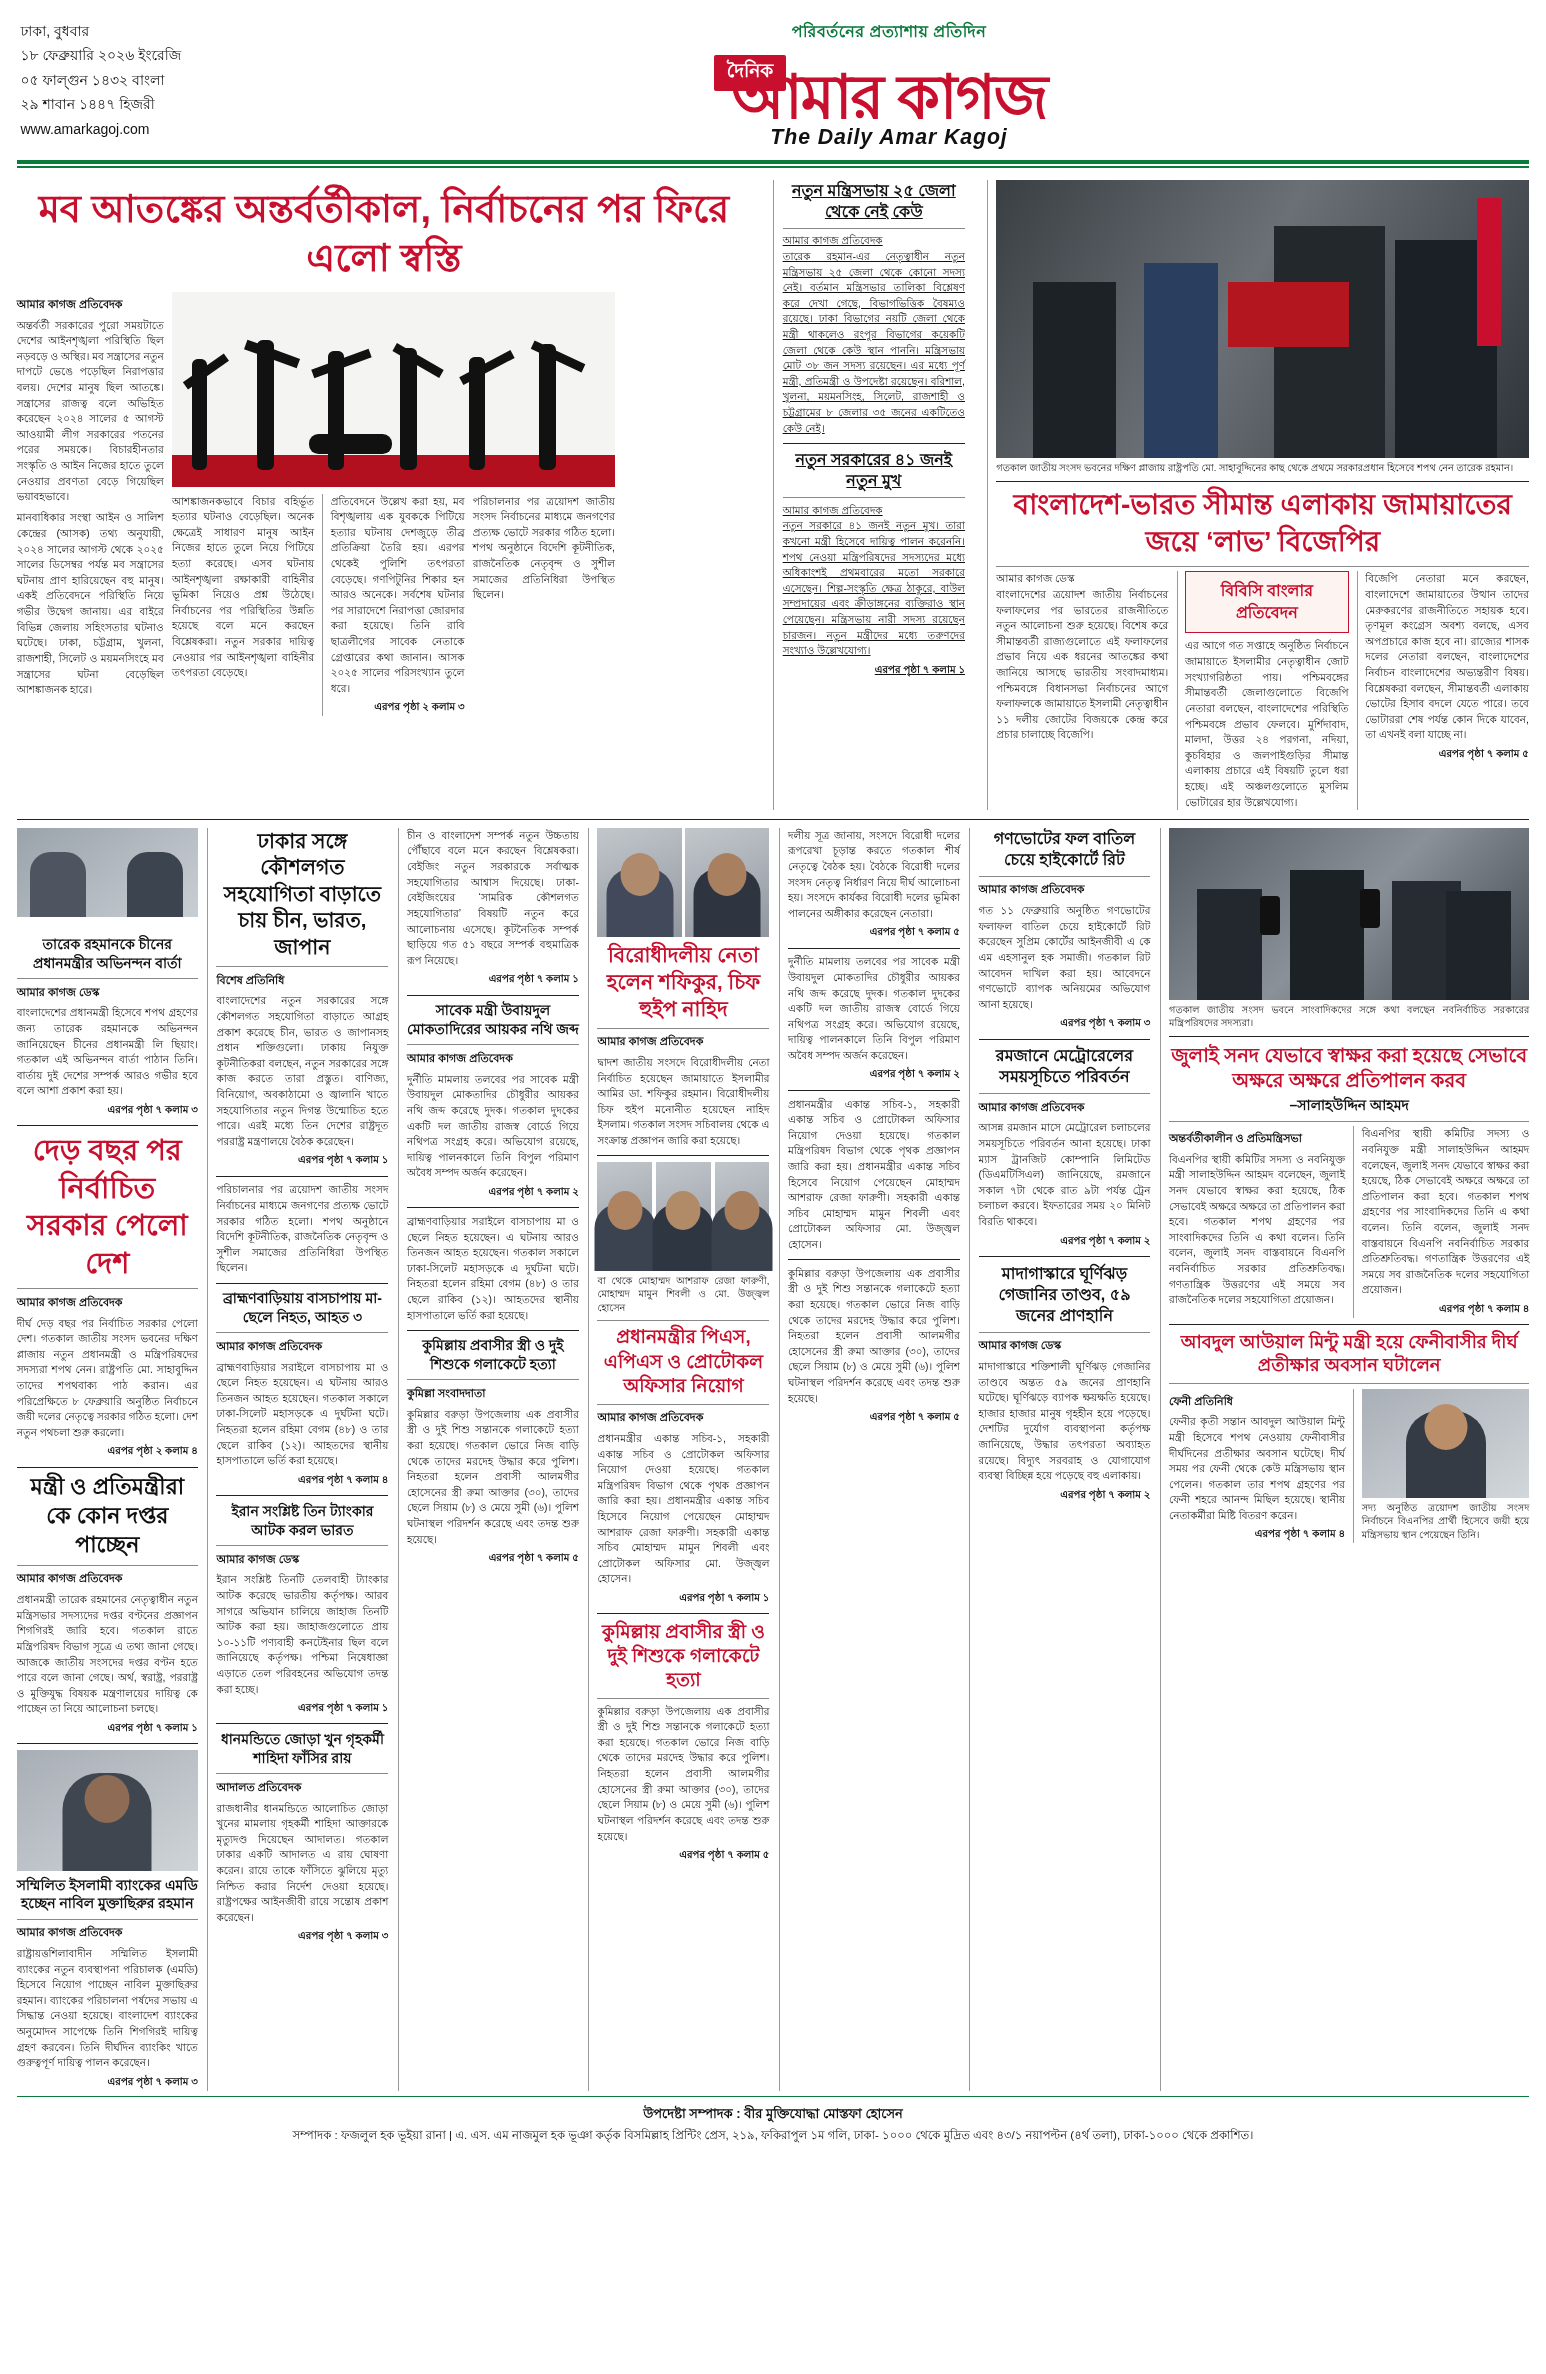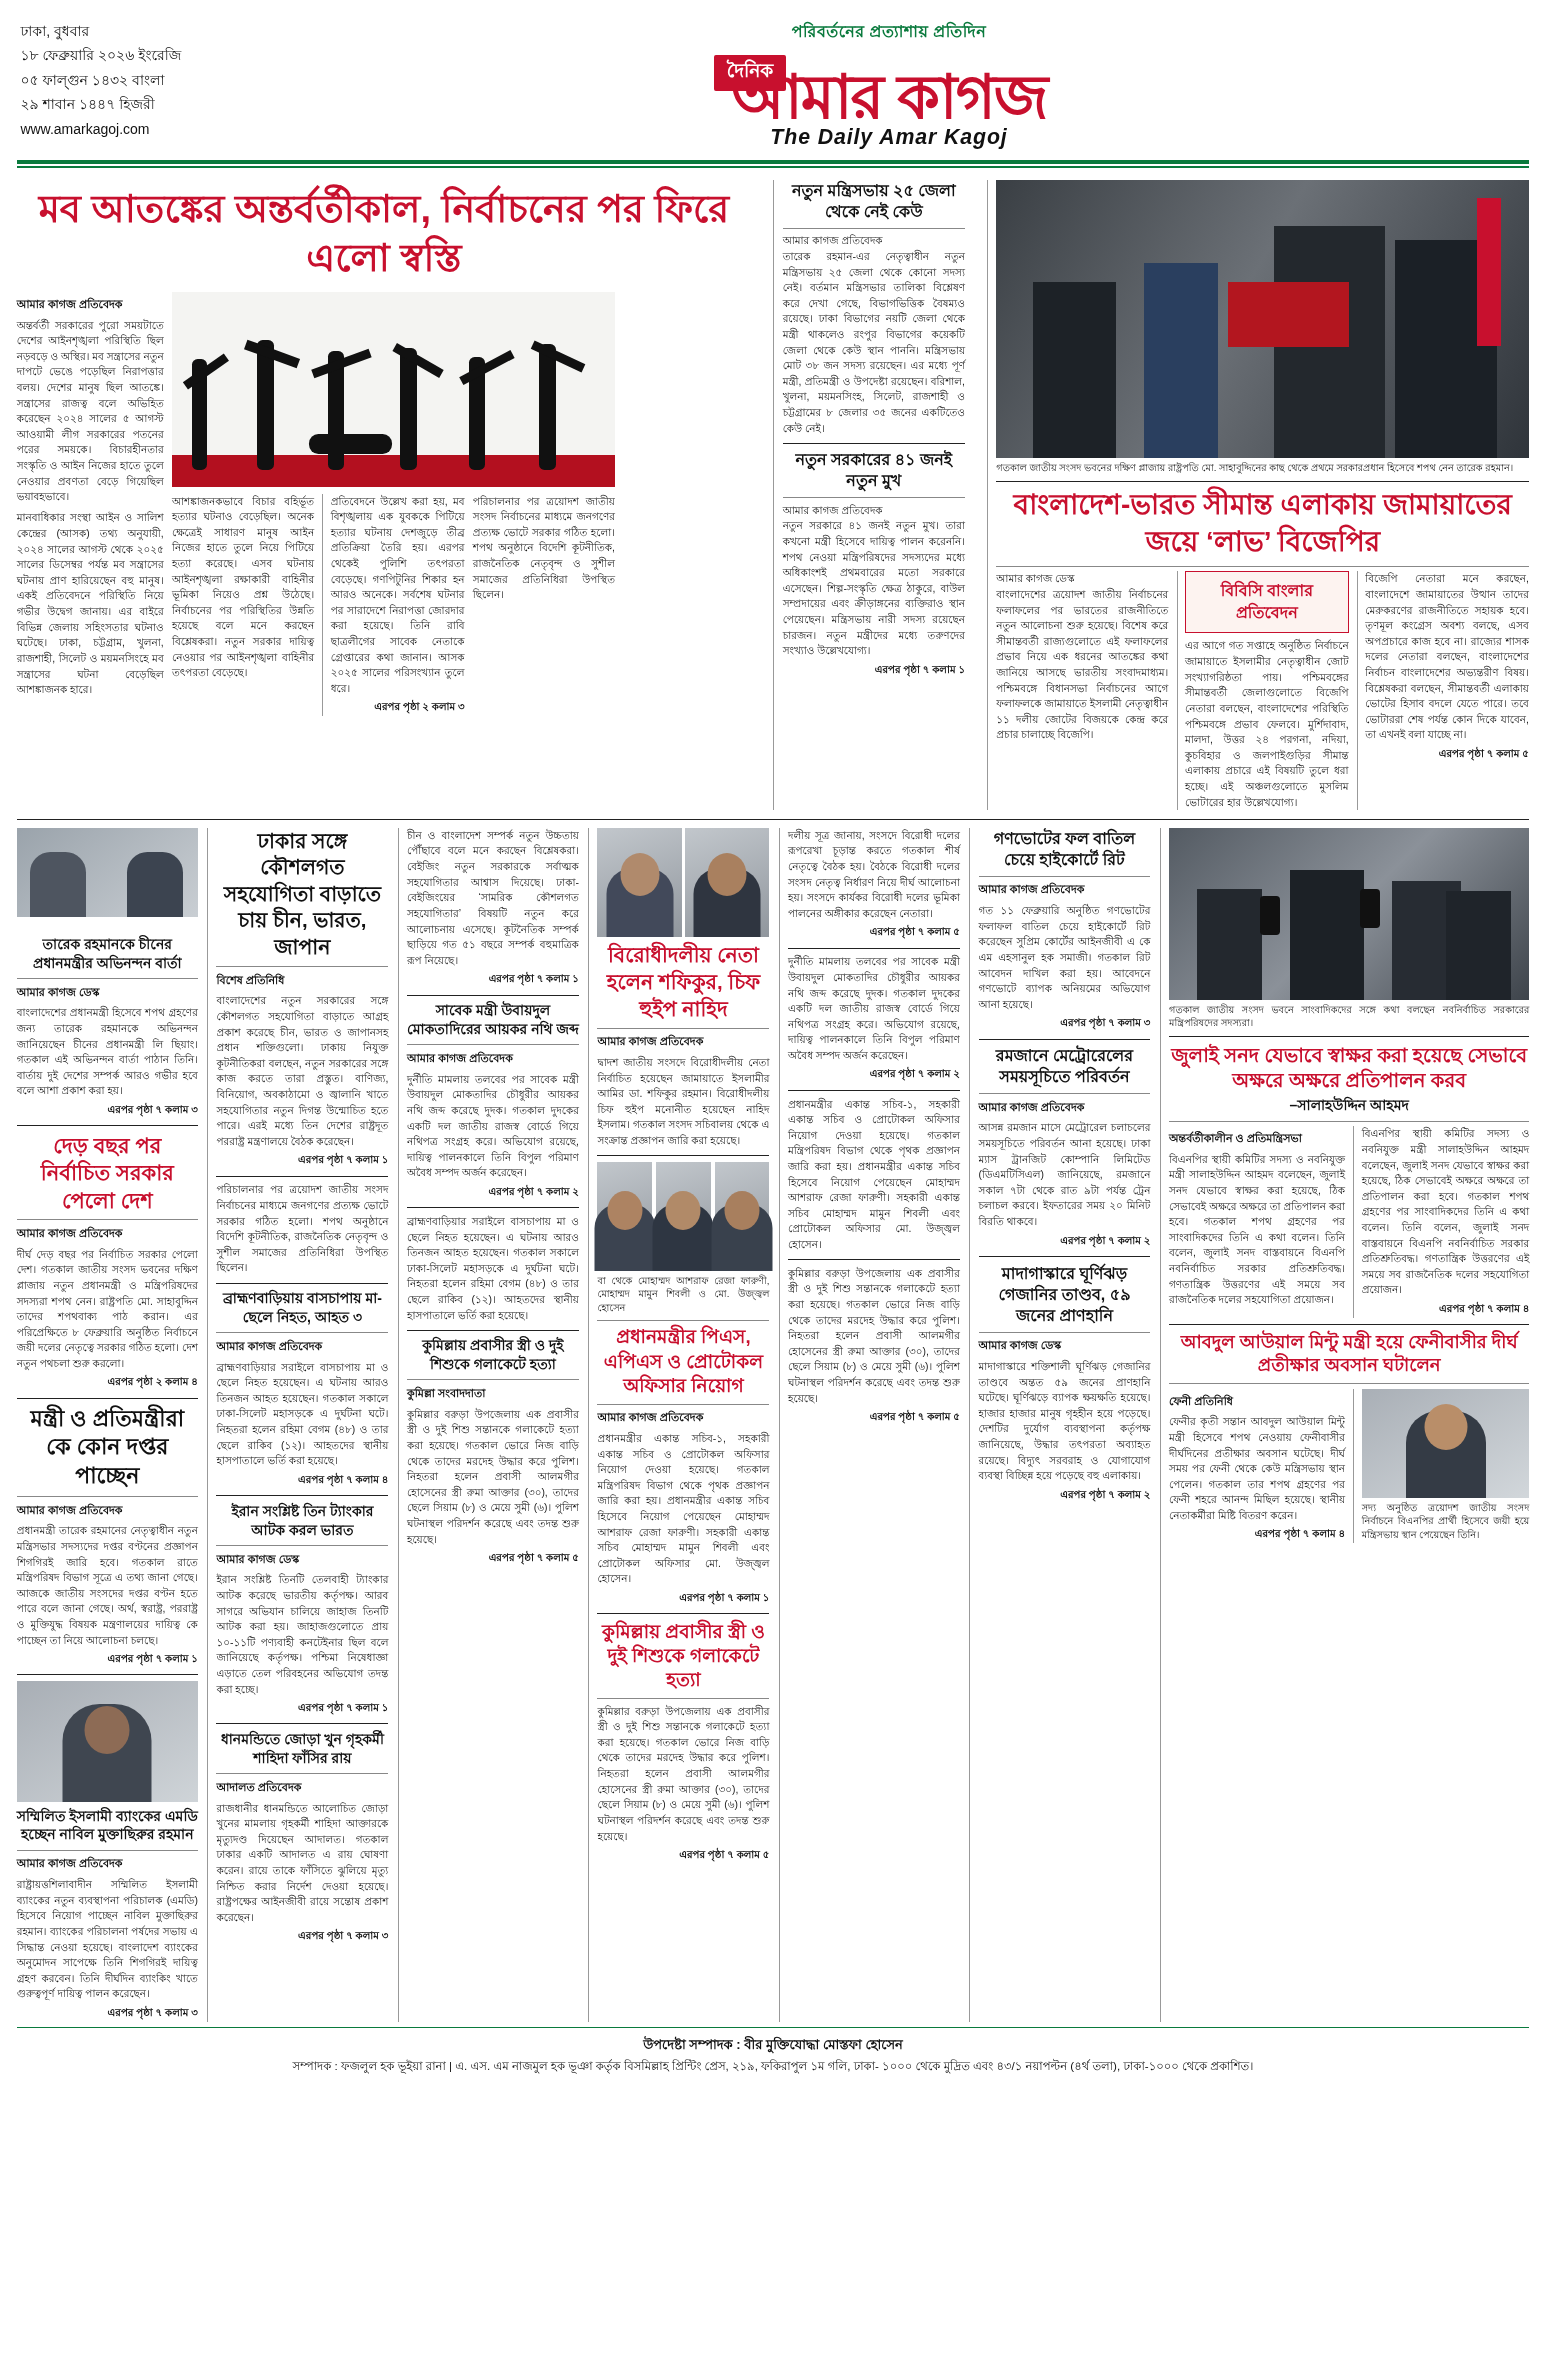--- a/index.html
+++ b/index.html
@@ -42,21 +42,21 @@
   .photo.dark { background:#2b2f33; }
 
   
   .top { display:flex; gap:22px; margin-top:12px; }
   .top-left { width:748px; }
   .lead-head { font-size:38px; color:#c8102e; font-weight:bold; text-align:center; line-height:1.28; padding:5.6px 9.3px 9.3px 9.3px; }
   .lead-cols { display:flex; gap:8.3px; }
   .lead-col { width:147px; }
   .lead-art { width:443px; }
   .art-box { height:195px; background:#f4f4f2; position:relative; overflow:hidden; }
-  .top-mid { width:195px; }
+  .top-mid { width:195px;text-decoration:underline; }
   .top-right { width:552px; }
   .sep { border-top:1.9px solid #222; margin:6.5px 0 5.6px 0; }
   .sep-thin { border-top:0.9px solid #888; margin:5.6px 0 4.6px 0; }
 
   
   .sil { position:absolute; bottom:16.7px; background:#111; }
   .blood { position:absolute; left:0; right:0; bottom:0; height:32px; background:#b3101f; }
 
   
   .mid { display:flex; gap:9.3px; margin-top:7.4px; }
@@ -205,21 +205,21 @@
         <div style="position:absolute;left:13px;bottom:0;width:56px;height:65px;background:#4e5560;border-radius:20.4px 20.4px 0 0;"></div>
         <div style="position:absolute;right:15px;bottom:0;width:56px;height:65px;background:#3c4450;border-radius:20.4px 20.4px 0 0;"></div>
       </div>
       <div class="smallhead" style="margin-top:18px; font-size:14px">তারেক রহমানকে চীনের প্রধানমন্ত্রীর অভিনন্দন বার্তা</div>
       <div class="sep-thin"></div>
       <div class="byline">আমার কাগজ ডেস্ক</div>
       <div class="body">বাংলাদেশের প্রধানমন্ত্রী হিসেবে শপথ গ্রহণের জন্য তারেক রহমানকে অভিনন্দন জানিয়েছেন চীনের প্রধানমন্ত্রী লি ছিয়াং। গতকাল এই অভিনন্দন বার্তা পাঠান তিনি। বার্তায় দুই দেশের সম্পর্ক আরও গভীর হবে বলে আশা প্রকাশ করা হয়।</div>
       <div class="cont">এরপর পৃষ্ঠা ৭ কলাম ৩</div>
 
       <div class="sep"></div>
-      <div class="bigred" style="font-size:21px">দেড় বছর পর নির্বাচিত সরকার পেলো দেশ</div>
+      <div class="bigred" style="font-size:29px">দেড় বছর পর নির্বাচিত সরকার পেলো দেশ</div>
       <div class="sep-thin"></div>
       <div class="byline">আমার কাগজ প্রতিবেদক</div>
       <div class="body">দীর্ঘ দেড় বছর পর নির্বাচিত সরকার পেলো দেশ। গতকাল জাতীয় সংসদ ভবনের দক্ষিণ প্লাজায় নতুন প্রধানমন্ত্রী ও মন্ত্রিপরিষদের সদস্যরা শপথ নেন। রাষ্ট্রপতি মো. সাহাবুদ্দিন তাদের শপথবাক্য পাঠ করান। এর পরিপ্রেক্ষিতে ৮ ফেব্রুয়ারি অনুষ্ঠিত নির্বাচনে জয়ী দলের নেতৃত্বে সরকার গঠিত হলো। দেশ নতুন পথচলা শুরু করলো।</div>
       <div class="cont">এরপর পৃষ্ঠা ২ কলাম ৪</div>
 
       <div class="sep"></div>
       <div class="bigblk" style="font-size:22px">মন্ত্রী ও প্রতিমন্ত্রীরা কে কোন দপ্তর পাচ্ছেন</div>
       <div class="sep-thin"></div>
       <div class="byline">আমার কাগজ প্রতিবেদক</div>
       <div class="body">প্রধানমন্ত্রী তারেক রহমানের নেতৃত্বাধীন নতুন মন্ত্রিসভার সদস্যদের দপ্তর বণ্টনের প্রজ্ঞাপন শিগগিরই জারি হবে। গতকাল রাতে মন্ত্রিপরিষদ বিভাগ সূত্রে এ তথ্য জানা গেছে। আজকে জাতীয় সংসদের দপ্তর বণ্টন হতে পারে বলে জানা গেছে। অর্থ, স্বরাষ্ট্র, পররাষ্ট্র ও মুক্তিযুদ্ধ বিষয়ক মন্ত্রণালয়ের দায়িত্ব কে পাচ্ছেন তা নিয়ে আলোচনা চলছে।</div>

